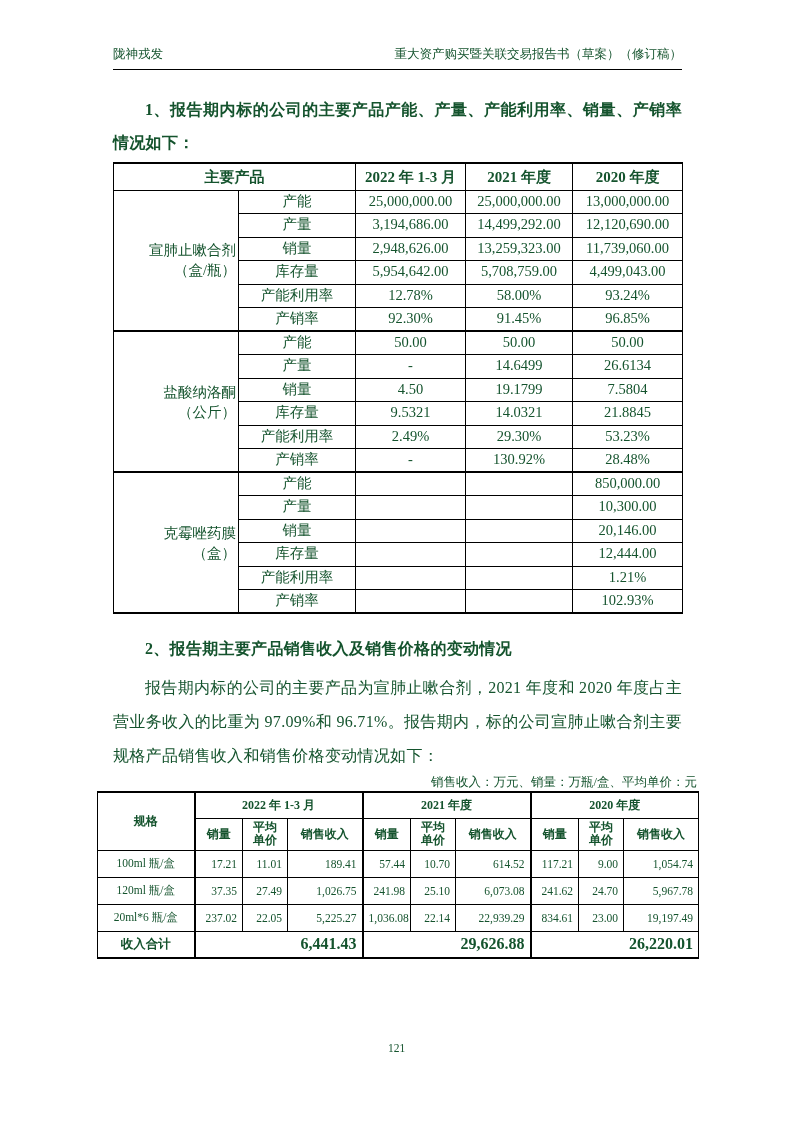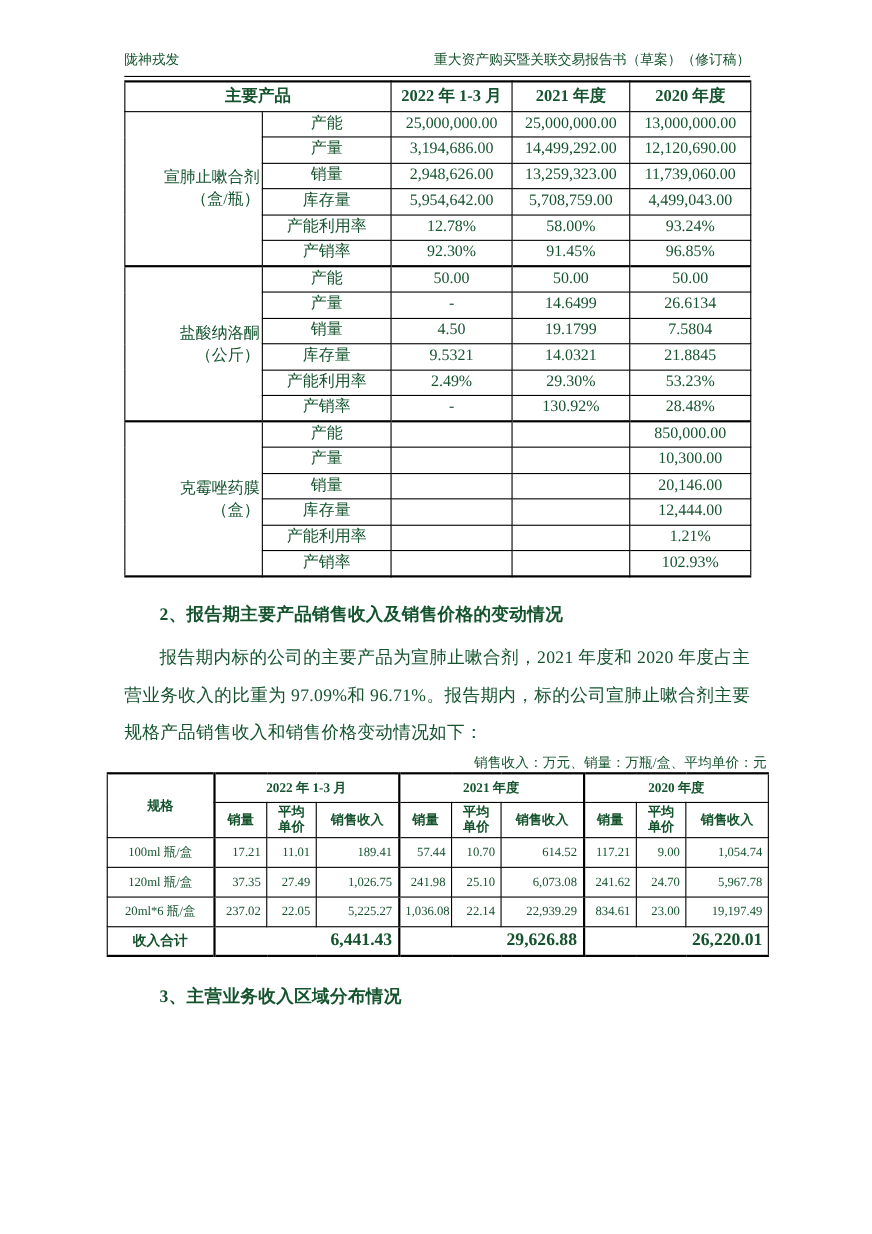--- a/index.html
+++ b/index.html
@@ -116,20 +116,24 @@
 <body>
 
 <div class="page">
   <div class="content">
 
     <div class="doc-header">
       <span>陇神戎发</span>
       <span>重大资产购买暨关联交易报告书（草案）（修订稿）</span>
     </div>
 
+    <div class="h1">
+      <div class="h1-line1">1、报告期内标的公司的主要产品产能、产量、产能利用率、销量、产销率</div>
+      <div class="h1-line2">情况如下：</div>
+    </div>
 
     <table class="t1">
       <colgroup>
         <col style="width:125px">
           <col style="width:117px">
           <col style="width:110px">
           <col style="width:107px">
           <col style="width:110px">
       </colgroup>
       <thead>
@@ -345,17 +349,17 @@
           <tr>
             <td class="total-label gb">收入合计</td>
             <td colspan="3" class="total-val gb">6,441.43</td>
             <td colspan="3" class="total-val gb">29,626.88</td>
             <td colspan="3" class="total-val">26,220.01</td>
           </tr>
         </tbody>
       </table>
     </div>
 
-    <div class="h3">3、主营业务收入区域分布情况</div>
 
   </div>
 
+  <div class="page-num">121</div>
 </div>
 
 </body></html>

